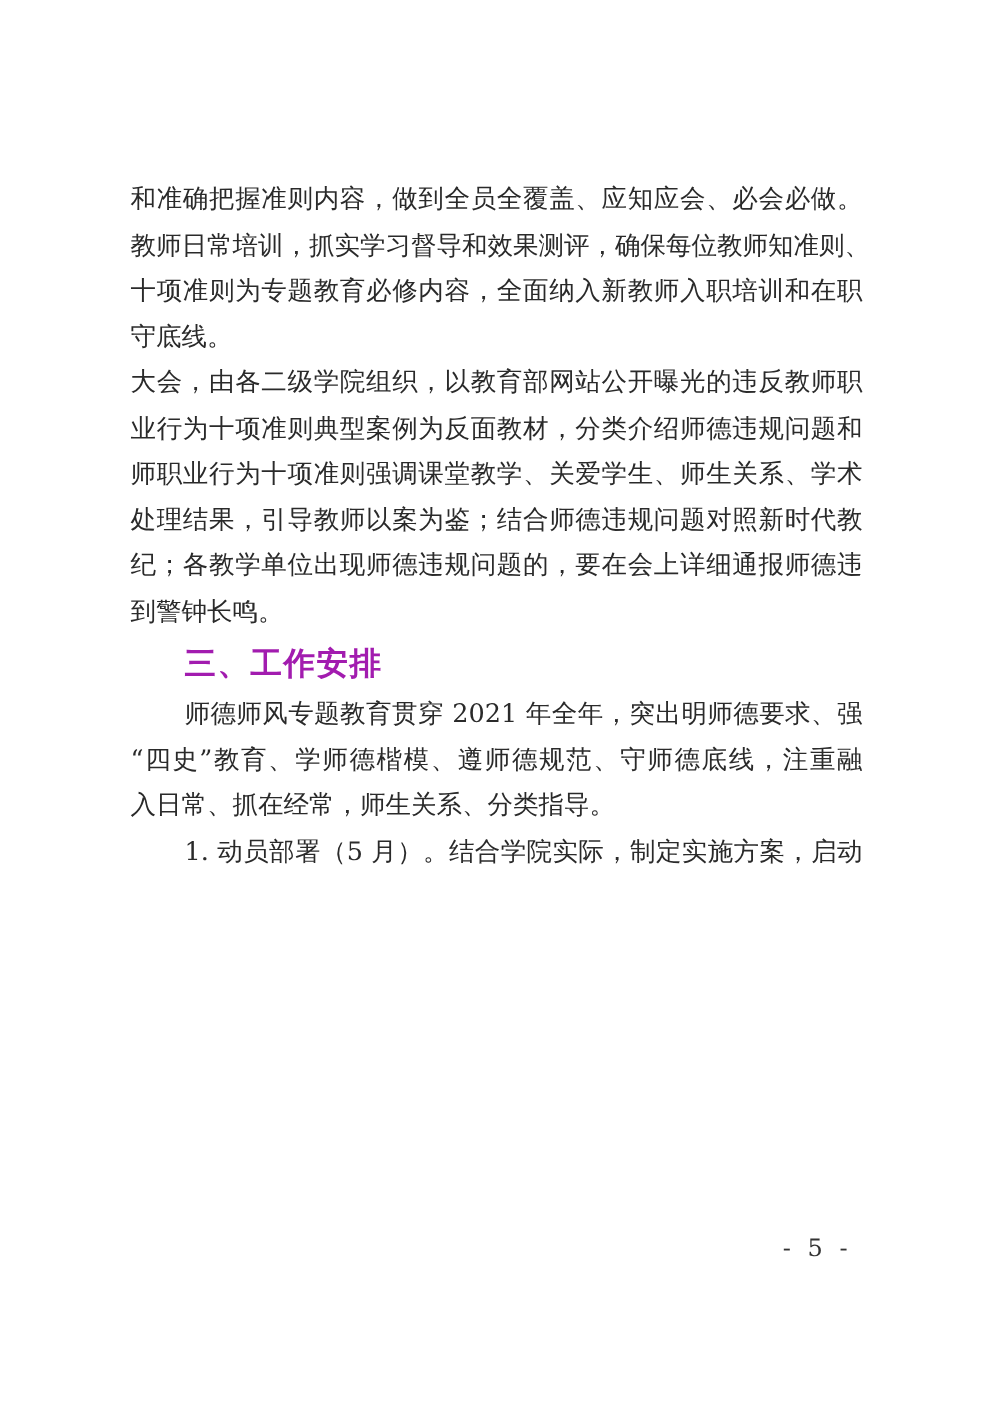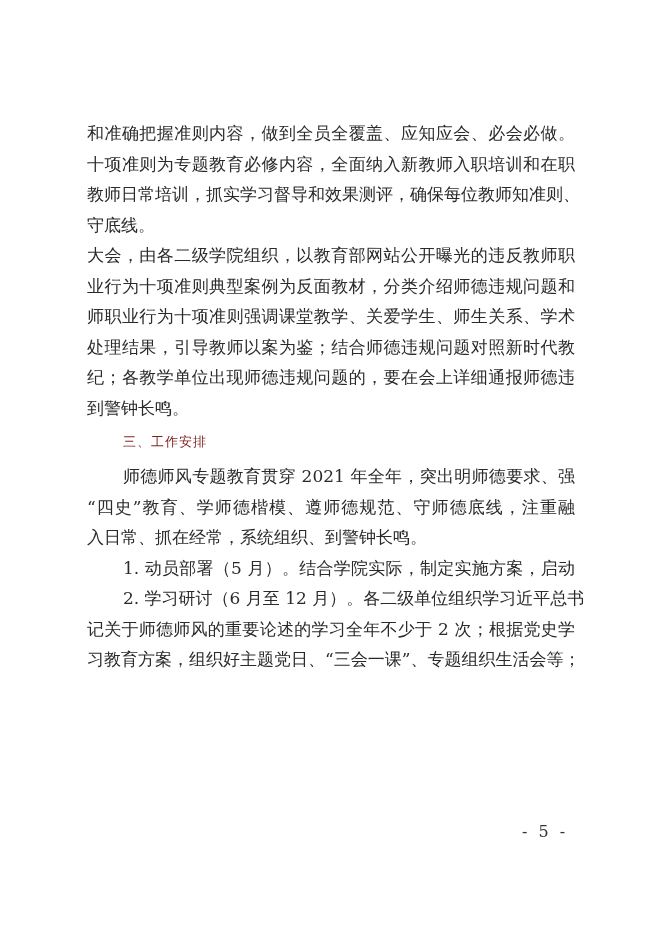--- a/index.html
+++ b/index.html
@@ -40,25 +40,25 @@
     .line.last {
       text-align-last: left;
     }
     .line.indent {
       padding-left: 36px;
     }
     .heading {
       display: block;
       height: 38px;
       line-height: 38px;
-      font-size: 13px;
-      font-weight: normal;
+      font-size: 21px;
+      font-weight: bold;
       font-family: "DejaVu Sans", "Liberation Sans", sans-serif;
       padding-left: 36px;
-      color: #7f1d1d;
+      color: #a21caf;
       letter-spacing: 1px;
     }
     .page-number {
       position: absolute;
       top: 822px;
       left: 515px;
       width: 60px;
       text-align: center;
       font-size: 16px;
       font-family: "DejaVu Serif", "Liberation Serif", serif;
@@ -67,47 +67,42 @@
     }
   </style>
 </head>
 <body>
 
 <div class="page">
   <div class="body-text">
 
     <div>
       <span class="line">和准确把握准则内容，做到全员全覆盖、应知应会、必会必做。</span>
+      <span class="line">教师日常培训，抓实学习督导和效果测评，确保每位教师知准则、</span>
       <span class="line">十项准则为专题教育必修内容，全面纳入新教师入职培训和在职</span>
-      <span class="line">教师日常培训，抓实学习督导和效果测评，确保每位教师知准则、</span>
       <span class="line last">守底线。</span>
     </div>
 
     <div>
       <span class="line">大会，由各二级学院组织，以教育部网站公开曝光的违反教师职</span>
       <span class="line">业行为十项准则典型案例为反面教材，分类介绍师德违规问题和</span>
       <span class="line">师职业行为十项准则强调课堂教学、关爱学生、师生关系、学术</span>
       <span class="line">处理结果，引导教师以案为鉴；结合师德违规问题对照新时代教</span>
       <span class="line">纪；各教学单位出现师德违规问题的，要在会上详细通报师德违</span>
       <span class="line last">到警钟长鸣。</span>
     </div>
 
     <div class="heading">三、工作安排</div>
 
     <div>
       <span class="line indent">师德师风专题教育贯穿 2021 年全年，突出明师德要求、强</span>
       <span class="line">“四史”教育、学师德楷模、遵师德规范、守师德底线，注重融</span>
-      <span class="line last">入日常、抓在经常，系统组织、到警钟长鸣。</span>
+      <span class="line last">入日常、抓在经常，师生关系、分类指导。</span>
     </div>
 
     <div>
       <span class="line indent">1. 动员部署（5 月）。结合学院实际，制定实施方案，启动</span>
     </div>
 
-    <div>
-      <span class="line indent">2. 学习研讨（6 月至 12 月）。各二级单位组织学习近平总书</span>
-      <span class="line">记关于师德师风的重要论述的学习全年不少于 2 次；根据党史学</span>
-      <span class="line">习教育方案，组织好主题党日、“三会一课”、专题组织生活会等；</span>
-    </div>
   </div>
 
   <div class="page-number">- 5 -</div>
 </div>
 
 </body></html>

